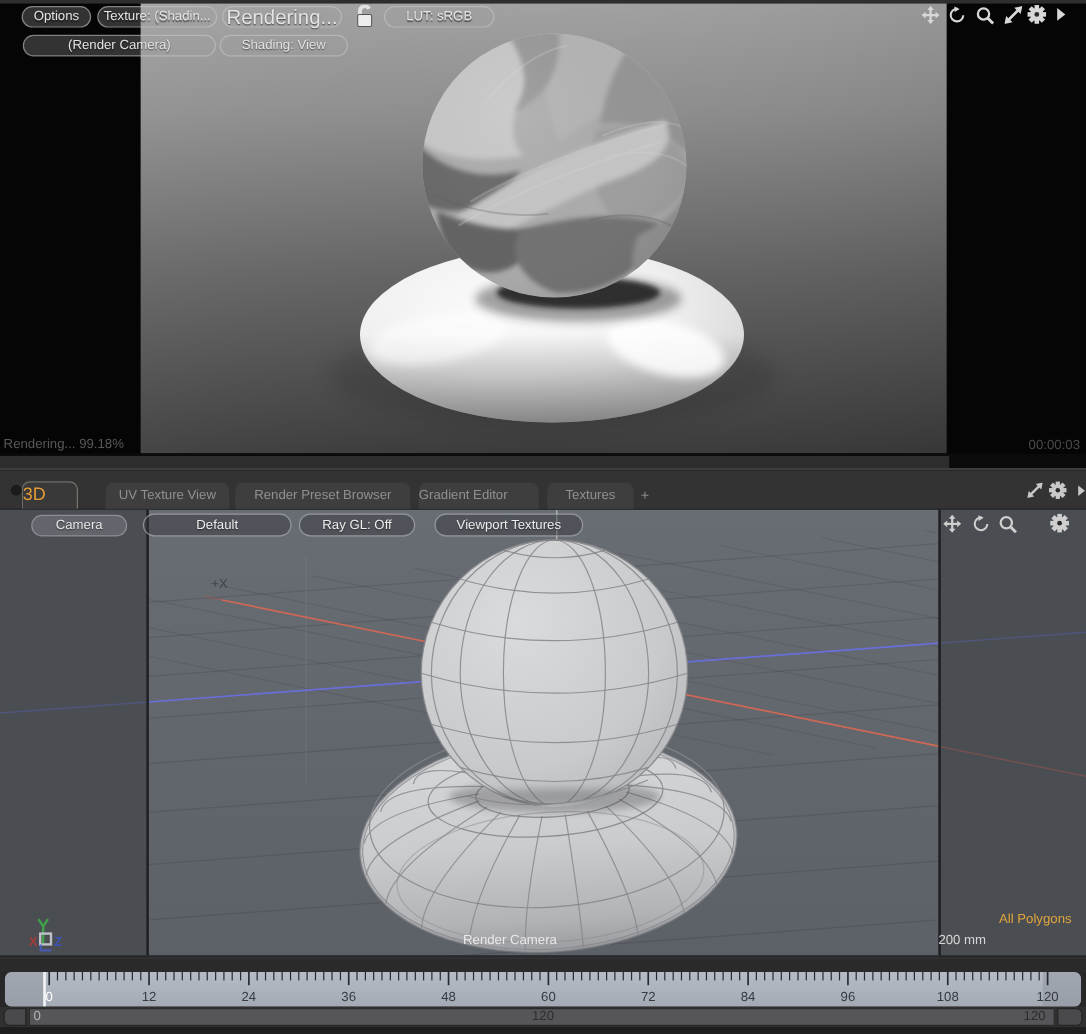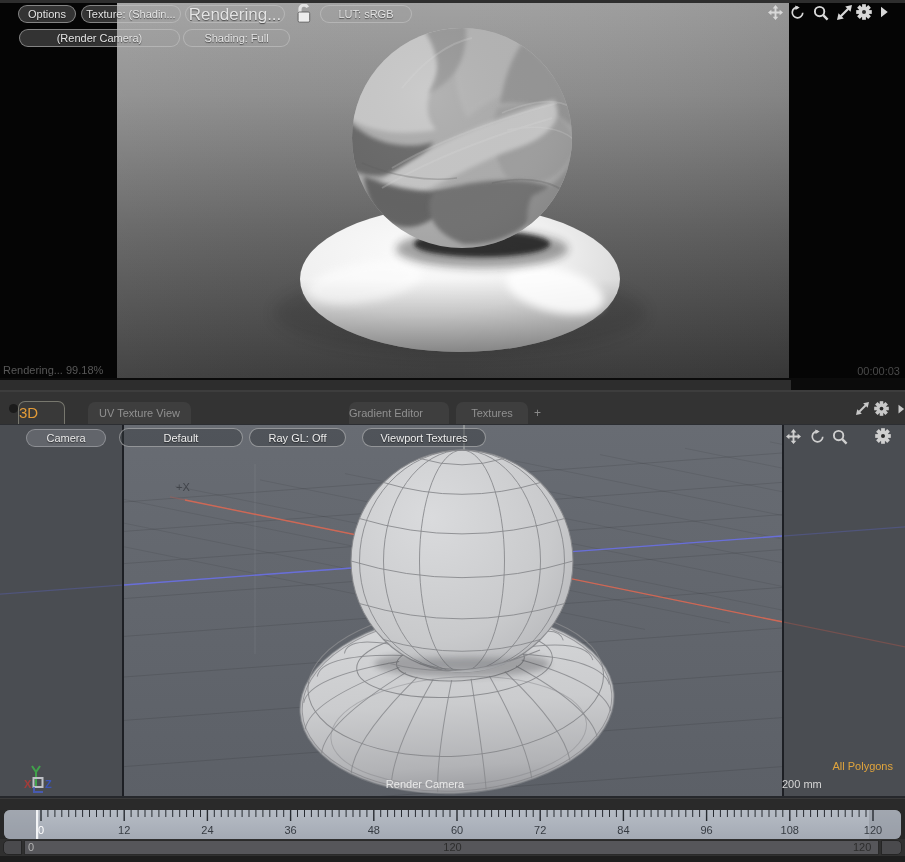--- a/index.html
+++ b/index.html
@@ -95,21 +95,21 @@
   <div class="abs" style="left:0;top:0;width:905px;height:3px;background:#2e2e2e"></div>
   <div style="position:absolute;left:18px;top:5px;width:58px;height:18px;background:rgba(160,160,160,0.30);border:1px solid rgba(200,200,200,0.55);color:#e4e4e4;border-radius:10px;font-size:11px;line-height:17px;text-align:center;text-shadow:0 1px 1px rgba(0,0,0,0.55);white-space:nowrap;box-sizing:border-box">Options</div>
   <div style="position:absolute;left:81px;top:5px;width:100px;height:18px;background:rgba(160,160,160,0.30);border:1px solid rgba(200,200,200,0.55);color:#e4e4e4;border-radius:10px;font-size:11px;line-height:17px;text-align:center;text-shadow:0 1px 1px rgba(0,0,0,0.55);white-space:nowrap;box-sizing:border-box">Texture: (Shadin...</div>
   <div style="position:absolute;left:185px;top:5px;width:100px;height:18px;background:rgba(160,160,160,0.30);border:1px solid rgba(200,200,200,0.55);color:#e4e4e4;border-radius:10px;font-size:17px;line-height:17px;text-align:center;text-shadow:0 1px 1px rgba(0,0,0,0.55);white-space:nowrap;box-sizing:border-box">Rendering...</div>
   <svg style="position:absolute;left:293px;top:4px" width="22" height="19" viewBox="0 0 20 18">
 <path d="M6.2 8 L6.2 5 A3.8 3.8 0 0 1 13.4 3.2" fill="none" stroke="#e2e2e2" stroke-width="3"></path>
 <rect x="4.4" y="7.6" width="11" height="9.6" rx="1.4" fill="#ededed" stroke="#555" stroke-width="0.8"></rect>
       </svg>
   <div style="position:absolute;left:320px;top:5px;width:92px;height:18px;background:rgba(160,160,160,0.30);border:1px solid rgba(200,200,200,0.55);color:#e4e4e4;border-radius:10px;font-size:11px;line-height:17px;text-align:center;text-shadow:0 1px 1px rgba(0,0,0,0.55);white-space:nowrap;box-sizing:border-box">LUT: sRGB</div>
   <div style="position:absolute;left:19px;top:29px;width:161px;height:18px;background:rgba(160,160,160,0.30);border:1px solid rgba(200,200,200,0.55);color:#e4e4e4;border-radius:10px;font-size:11px;line-height:17px;text-align:center;text-shadow:0 1px 1px rgba(0,0,0,0.55);white-space:nowrap;box-sizing:border-box">(Render Camera)</div>
-  <div style="position:absolute;left:183px;top:29px;width:107px;height:18px;background:rgba(160,160,160,0.30);border:1px solid rgba(200,200,200,0.55);color:#e4e4e4;border-radius:10px;font-size:11px;line-height:17px;text-align:center;text-shadow:0 1px 1px rgba(0,0,0,0.55);white-space:nowrap;box-sizing:border-box">Shading: Full</div>
+  <div style="position:absolute;left:183px;top:29px;width:107px;height:18px;background:rgba(160,160,160,0.30);border:1px solid rgba(200,200,200,0.55);color:#e4e4e4;border-radius:10px;font-size:11px;line-height:17px;text-align:center;text-shadow:0 1px 1px rgba(0,0,0,0.55);white-space:nowrap;box-sizing:border-box">Shading: View</div>
   <svg style="position:absolute;left:768px;top:5px" width="15" height="15" viewBox="0 0 16 16">
 <g fill="#d8d8d8">
           <path d="M8 0 L11 3.6 L9 3.6 L9 7 L12.4 7 L12.4 5 L16 8 L12.4 11 L12.4 9 L9 9 L9 12.4 L11 12.4 L8 16 L5 12.4 L7 12.4 L7 9 L3.6 9 L3.6 11 L0 8 L3.6 5 L3.6 7 L7 7 L7 3.6 L5 3.6 Z"></path>
         </g>
       </svg>
   <svg style="position:absolute;left:790px;top:5px" width="15" height="15" viewBox="0 0 16 16">
 <path d="M13.6 8.2 A5.6 5.6 0 1 1 8.6 2.5" fill="none" stroke="#d8d8d8" stroke-width="1.8"></path>
 <path d="M5.6 0.4 L10.4 2.6 L5.9 5.4 Z" fill="#d8d8d8"></path>
       </svg>
   <svg style="position:absolute;left:813px;top:5px" width="16" height="16" viewBox="0 0 16 16">
@@ -142,20 +142,21 @@
 
 <div class="abs" style="left:0;top:378px;width:905px;height:14px;background:#0b0b0b">
   <div class="abs" style="left:0;top:2px;width:791px;height:10px;background:#2d2d2d"></div>
   <div class="abs" style="left:0;top:12px;width:905px;height:2px;background:#3d3d3d"></div>
 </div>
 
 <div class="abs" style="left:0;top:392px;width:905px;height:32px;background:#333333">
   <div class="abs" style="left:9px;top:12px;width:9px;height:9px;border-radius:50%;background:#1b1b1b"></div>
   <div style="position:absolute;left:18px;bottom:0;width:47px;height:23px;background:#393939;border:1px solid #77776e;border-bottom:none;border-radius:7px 7px 0 0;color:#e39b37;font-size:15px;line-height:22px;box-sizing:border-box">3D View</div>
   <div style="position:absolute;left:88px;bottom:0;width:103px;height:22px;background:#3e3e3e;border-radius:7px 7px 0 0;color:#909090;font-size:11px;line-height:22px;text-align:center;box-sizing:border-box">UV Texture View</div>
+  <div style="position:absolute;left:196px;bottom:0;width:146px;height:22px;background:#3e3e3e;border-radius:7px 7px 0 0;color:#909090;font-size:11px;line-height:22px;text-align:center;box-sizing:border-box">Render Preset Browser</div>
   <div style="position:absolute;left:349px;bottom:0;width:100px;height:22px;background:#3e3e3e;border-radius:7px 7px 0 0;color:#909090;font-size:11px;line-height:22px;text-align:left;box-sizing:border-box">Gradient Editor</div>
   <div style="position:absolute;left:456px;bottom:0;width:72px;height:22px;background:#3e3e3e;border-radius:7px 7px 0 0;color:#909090;font-size:11px;line-height:22px;text-align:center;box-sizing:border-box">Textures</div>
   <div class="abs" style="left:534px;bottom:4px;color:#8a8a8a;font-size:12px">+</div>
   <svg style="position:absolute;left:856px;top:10px" width="13" height="13" viewBox="0 0 16 16">
 <line x1="4" y1="12" x2="12" y2="4" stroke="#c8c8c8" stroke-width="2.4"></line>
 <polygon points="16,0 8.8,1.6 14.4,7.2" fill="#c8c8c8"></polygon>
 <polygon points="0,16 7.2,14.4 1.6,8.8" fill="#c8c8c8"></polygon>
       </svg>
   <svg style="position:absolute;left:874px;top:9px" width="15" height="15" viewBox="0 0 16 16">
 <circle cx="8" cy="8" r="5.4" fill="#c8c8c8"></circle>

